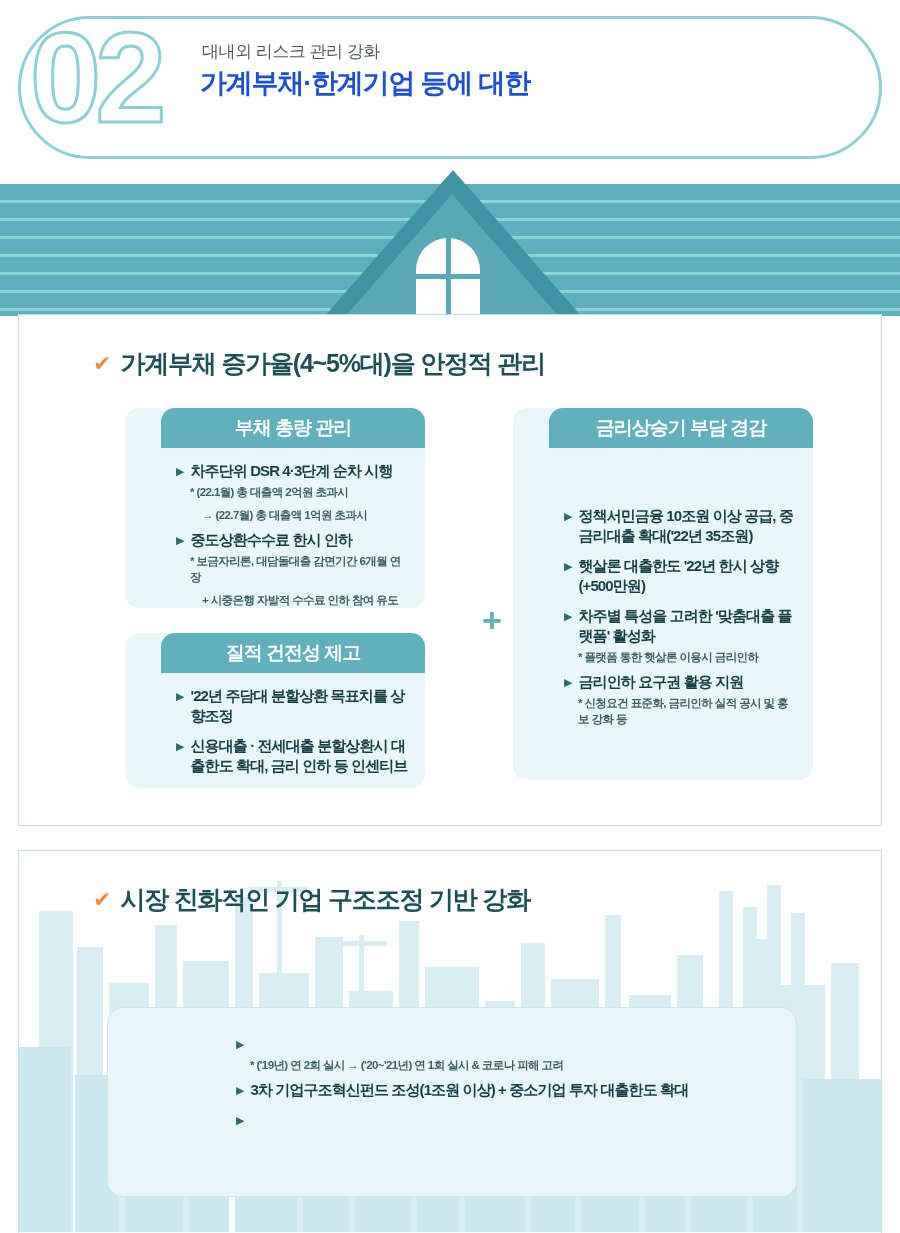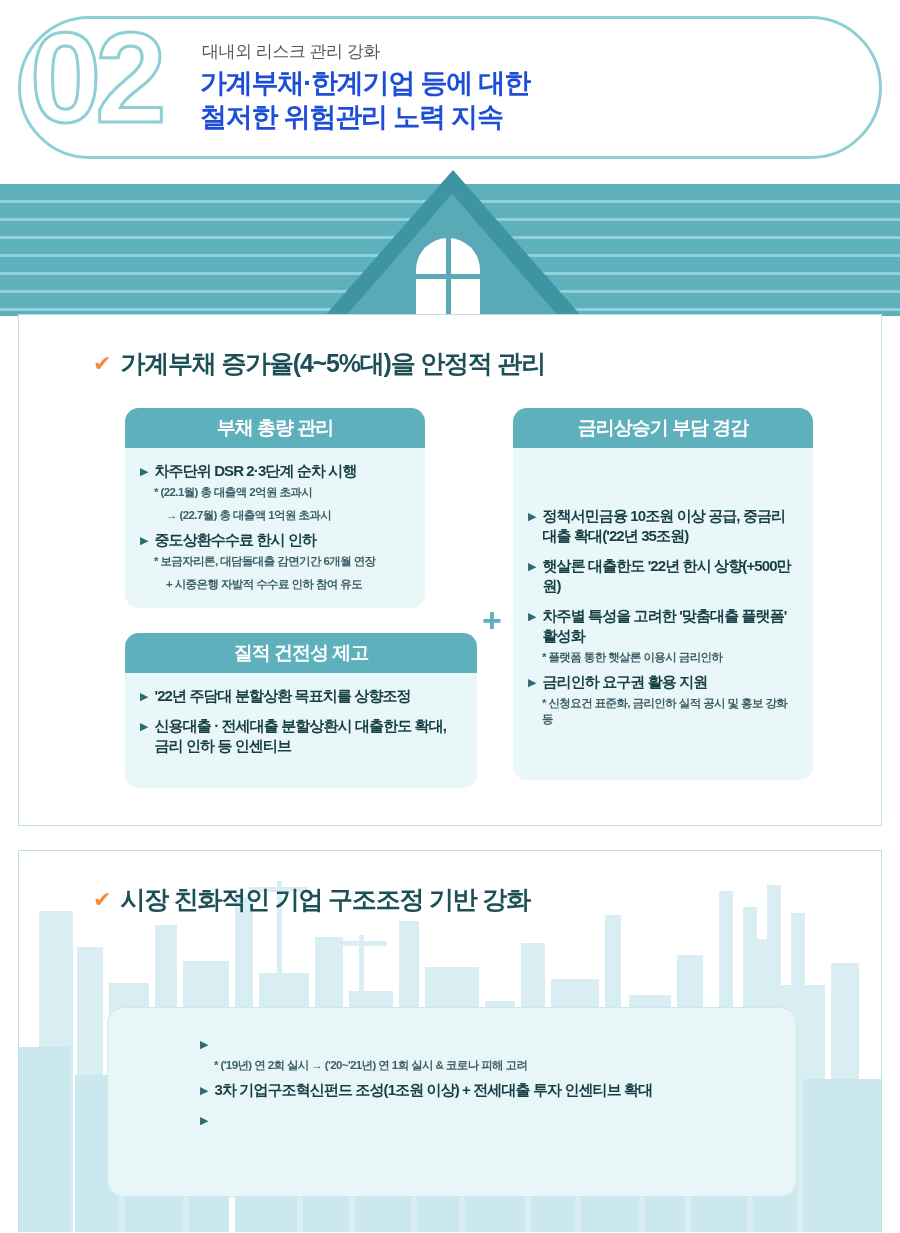--- a/index.html
+++ b/index.html
@@ -130,20 +130,21 @@
     font-weight: bold;
     color: #1c4f56;
     letter-spacing: -1.2px;
   }
   #sec1-head { left: 74px; top: 32px; }
 
   .card {
     position: absolute;
     background: #eaf7f9;
     border-radius: 14px;
+    padding-left: 36px;
   }
   .card-title {
     height: 40px;
     background: #5eb0bc;
     border-radius: 14px 14px 0 0;
     color: #ffffff;
     font-size: 19px;
     font-weight: bold;
     letter-spacing: -1px;
     display: flex;
@@ -181,21 +182,21 @@
     font-size: 11.5px;
     color: #3c5f66;
     letter-spacing: -0.6px;
     line-height: 16px;
     margin: 0 0 7px 26px;
     font-weight: bold;
   }
   .gap { height: 7px; }
 
   #card-debt  { left: 106px; top: 93px; width: 300px; height: 200px; }
-  #card-qual  { left: 106px; top: 318px; width: 352px; height: 155px; }
+  #card-qual  { left: 106px; top: 318px; width: 300px; height: 155px; }
   #card-rate  { left: 494px; top: 93px; width: 300px; height: 372px; }
 
   .plus-sign {
     position: absolute;
     left: 463px; top: 286px;
     font-size: 34px;
     font-weight: bold;
     color: #5eb0bc;
   }
 
@@ -224,21 +225,20 @@
 </style>
 </head>
 <body>
 
 <div class="header">
   <div class="header-pill"></div>
   <div class="big-number">02</div>
   <div class="header-eyebrow">대내외 리스크 관리 강화</div>
   <div class="header-title">
     <div>가계부채·한계기업 등에 대한</div>
-    <div>철저한 위험관리 노력 지속</div>
   </div>
 </div>
 
 <div class="roof-zone">
   <div class="roof-band">
     <div class="stripe" style="top:16px"></div>
     <div class="stripe" style="top:34px"></div>
     <div class="stripe" style="top:52px"></div>
     <div class="stripe" style="top:70px"></div>
     <div class="stripe" style="top:88px"></div>
@@ -258,21 +258,21 @@
   <div class="sec-head" id="sec1-head">
     <span class="check">✔</span>
     <span class="txt">가계부채 증가율(4~5%대)을 안정적 관리</span>
   </div>
 
   <div class="card" id="card-debt">
     <div class="card-title">부채 총량 관리</div>
     <div class="card-body">
       <div class="bullet">
         <span class="tri">▶</span>
-        <span class="b-text">차주단위 DSR 2·3단계 순차 시행</span>
+        <span class="b-text">차주단위 DSR 4·3단계 순차 시행</span>
       </div>
       <div class="note">* (22.1월) 총 대출액 2억원 초과시</div>
       <div class="note2">→ (22.7월) 총 대출액 1억원 초과시</div>
       <div class="bullet">
         <span class="tri">▶</span>
         <span class="b-text">중도상환수수료 한시 인하</span>
       </div>
       <div class="note">* 보금자리론, 대담돌대출 감면기간 6개월 연장</div>
       <div class="note2">+ 시중은행 자발적 수수료 인하 참여 유도</div>
     </div>
@@ -385,21 +385,21 @@
   </div>
 
   <div class="card" id="card-corp">
     <div class="card-body">
       <div class="bullet">
         <span class="tri">▶</span>
       </div>
       <div class="note">* ('19년) 연 2회 실시 → ('20~'21년) 연 1회 실시 &amp; 코로나 피해 고려</div>
       <div class="bullet">
         <span class="tri">▶</span>
-        <span class="b-text">3차 기업구조혁신펀드 조성(1조원 이상) + 전세대출 투자 인센티브 확대</span>
+        <span class="b-text">3차 기업구조혁신펀드 조성(1조원 이상) + 중소기업 투자 대출한도 확대</span>
       </div>
       <div class="gap"></div>
       <div class="bullet">
         <span class="tri">▶</span>
       </div>
     </div>
   </div>
 </div>
 
 </body></html>

